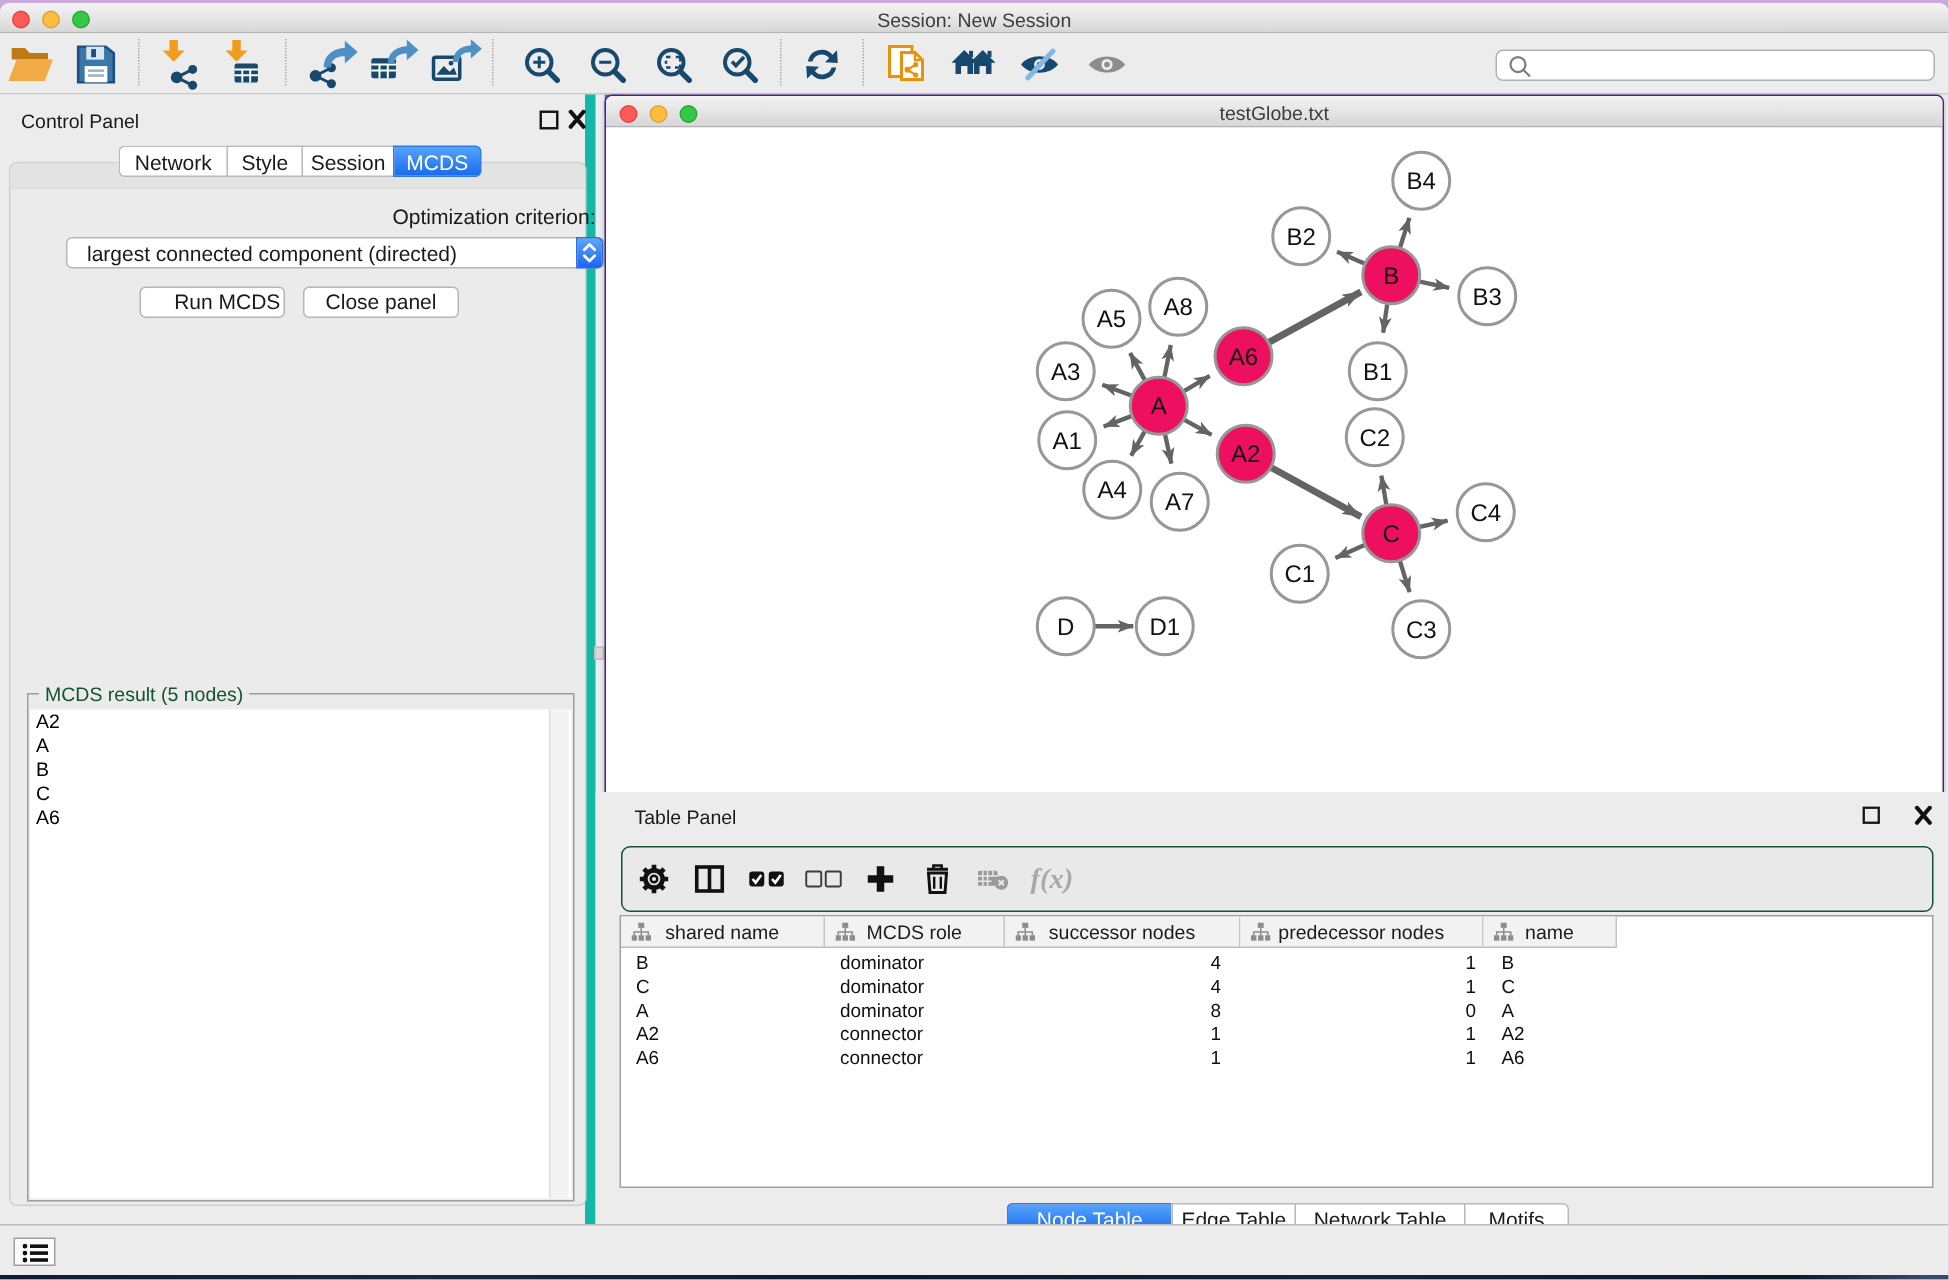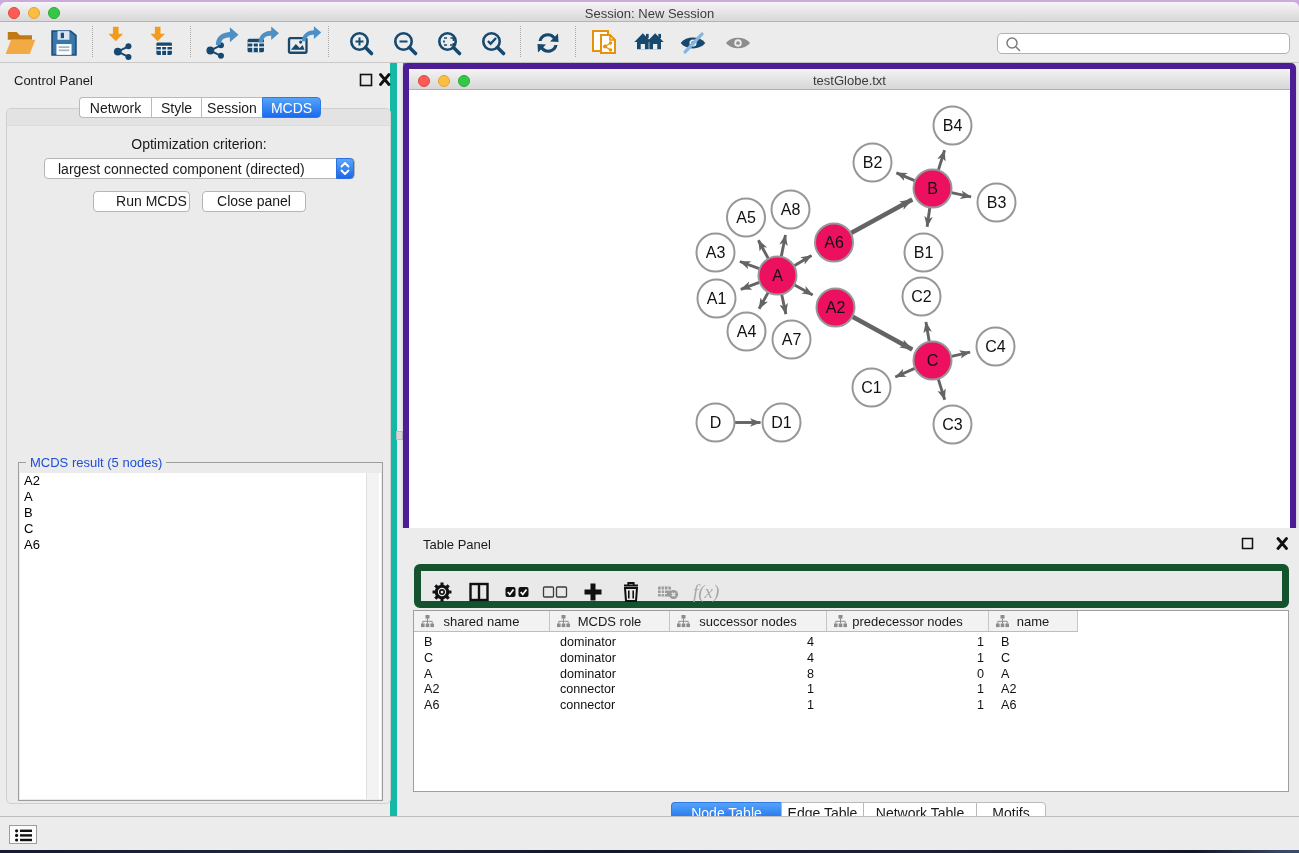--- a/index.html
+++ b/index.html
@@ -17,39 +17,39 @@
 
 #cpanel{position:absolute;left:1px;top:61px;width:396px;height:753px;background:#ececec;border-right:7px solid #14b8a6;}
 #cpanel .ptitle{position:absolute;left:13px;top:10px;font-size:13px;color:#1a1a1a;}
 #cpbox{position:absolute;left:5px;top:45px;width:385px;height:696px;border:1px solid #cfcfcf;border-radius:5px;background:#ebebeb;}
 #cpbox .tabband{position:absolute;left:0;top:0;width:100%;height:17px;background:#e3e3e3;border-bottom:1px solid #dcdcdc;border-radius:5px 5px 0 0;}
 .tabs{position:absolute;left:78px;top:34px;height:21px;display:flex;}
 .tab{height:21px;background:#fff;border:1px solid #b9b9b9;border-right:none;font-size:14px;color:#1a1a1a;display:flex;align-items:center;justify-content:center;}
 .tab:first-child{border-radius:4px 0 0 4px;}
 .tab:last-child{border-right:1px solid #b9b9b9;border-radius:0 4px 4px 0;}
 .tab.sel{background:linear-gradient(#55a4f8,#1a6aef);color:#fff;border-color:#2e7ae8;}
-#optlabel{position:absolute;left:0;width:396px;top:73px;text-align:center;font-size:14px;color:#1a1a1a;}
-#combo{position:absolute;left:43px;top:95px;width:311px;height:21px;background:#fff;border:1px solid #b5b5b5;border-radius:4px;}
+#optlabel{position:absolute;left:0;width:396px;top:73px;text-align:right;font-size:14px;color:#1a1a1a;}
+#combo{position:absolute;left:43px;top:95px;width:359px;height:21px;background:#fff;border:1px solid #b5b5b5;border-radius:4px;}
 #combo .ctext{position:absolute;left:13px;top:2px;font-size:14px;color:#1a1a1a;}
 #combo .stepper{position:absolute;right:0;top:-1px;width:18px;height:21px;background:linear-gradient(#5aa7f8,#1c66ee);border-radius:0 4px 4px 0;border:1px solid #2a6fe0;}
 .btn{position:absolute;height:21px;background:#fff;border:1px solid #b5b5b5;border-radius:4px;font-size:14px;color:#1a1a1a;text-align:center;line-height:19px;}
 
 #fieldset{position:absolute;left:17px;top:399px;width:365px;height:339px;border:1px solid #9d9d9d;}
-#fieldset .legend{position:absolute;left:7px;top:-8px;background:#ebebeb;padding:0 4px;font-size:13px;color:#1d4ed8;}
+#fieldset .legend{position:absolute;left:7px;top:-8px;background:#ebebeb;padding:0 4px;font-size:13px;color:#14532d;}
 #mcdslist{position:absolute;left:1px;top:10px;width:361px;height:326px;background:#fff;}
 #mcdslist .sctrack{position:absolute;right:2px;top:0;width:13px;height:100%;background:#f3f3f3;border-left:1px solid #e0e0e0;}
 #mcdslist .item{position:absolute;left:4px;font-size:13px;color:#000;}
 
-#netwin{position:absolute;left:403px;top:61px;width:893px;height:533px;background:#fff;border:6px solid #4c1d95;border-radius:5px 5px 0 0;box-shadow:0 1px 3px rgba(0,0,0,0.2);}
+#netwin{position:absolute;left:403px;top:61px;width:893px;height:533px;background:#fff;border:1px solid #4c1d95;border-radius:5px 5px 0 0;box-shadow:0 1px 3px rgba(0,0,0,0.2);}
 #nettitle{position:absolute;left:0;top:0;width:100%;height:21px;background:linear-gradient(#f3f3f3,#d7d7d7);border-bottom:1px solid #b1b1b1;border-radius:5px 5px 0 0;}
 #nettitle .title{position:absolute;left:0;right:0;top:4px;text-align:center;font-size:13px;color:#3c3c3c;}
 
 #tpanel{position:absolute;left:397px;top:526px;width:902px;height:300px;background:#ececec;}
 #tpanel .ptitle{position:absolute;left:26px;top:9px;font-size:13px;color:#1a1a1a;}
-#ttoolbox{position:absolute;left:17px;top:36px;width:875px;height:44px;border:7px solid #14532d;border-radius:6px;background:#e9e9e9;}
+#ttoolbox{position:absolute;left:17px;top:36px;width:875px;height:44px;border:1px solid #14532d;border-radius:6px;background:#e9e9e9;font-weight:bold;}
 #ttable{position:absolute;left:16px;top:82px;width:876px;height:182px;background:#fff;border:1px solid #9e9e9e;}
 .th{position:absolute;top:0;height:21px;background:#f2f2f2;border-right:1px solid #c6c6c6;border-bottom:1px solid #bdbdbd;font-size:13px;color:#1a1a1a;}
 .th .lbl{position:absolute;top:3px;width:100%;text-align:center;}
 .trow{position:absolute;font-size:12.6px;color:#111;}
 
 #btabs{position:absolute;left:274px;top:274px;height:21px;display:flex;}
 
 #statusbar{position:absolute;left:0;top:814px;width:1299px;height:34px;background:#ececec;border-top:1px solid #bdbdbd;}
 #darkstrip{position:absolute;left:0;top:850px;width:1299px;height:3px;background:linear-gradient(90deg,#141b30,#1c2642 22%,#10182b 45%,#1a2036 70%,#0f1729 92%,#3a4a6b 99%);}
 #memorybtn{position:absolute;right:10px;top:6px;width:75px;height:23px;background:#fbfbfb;border:1px solid #9d9d9d;font-size:12px;color:#000;margin-top:32px;}

